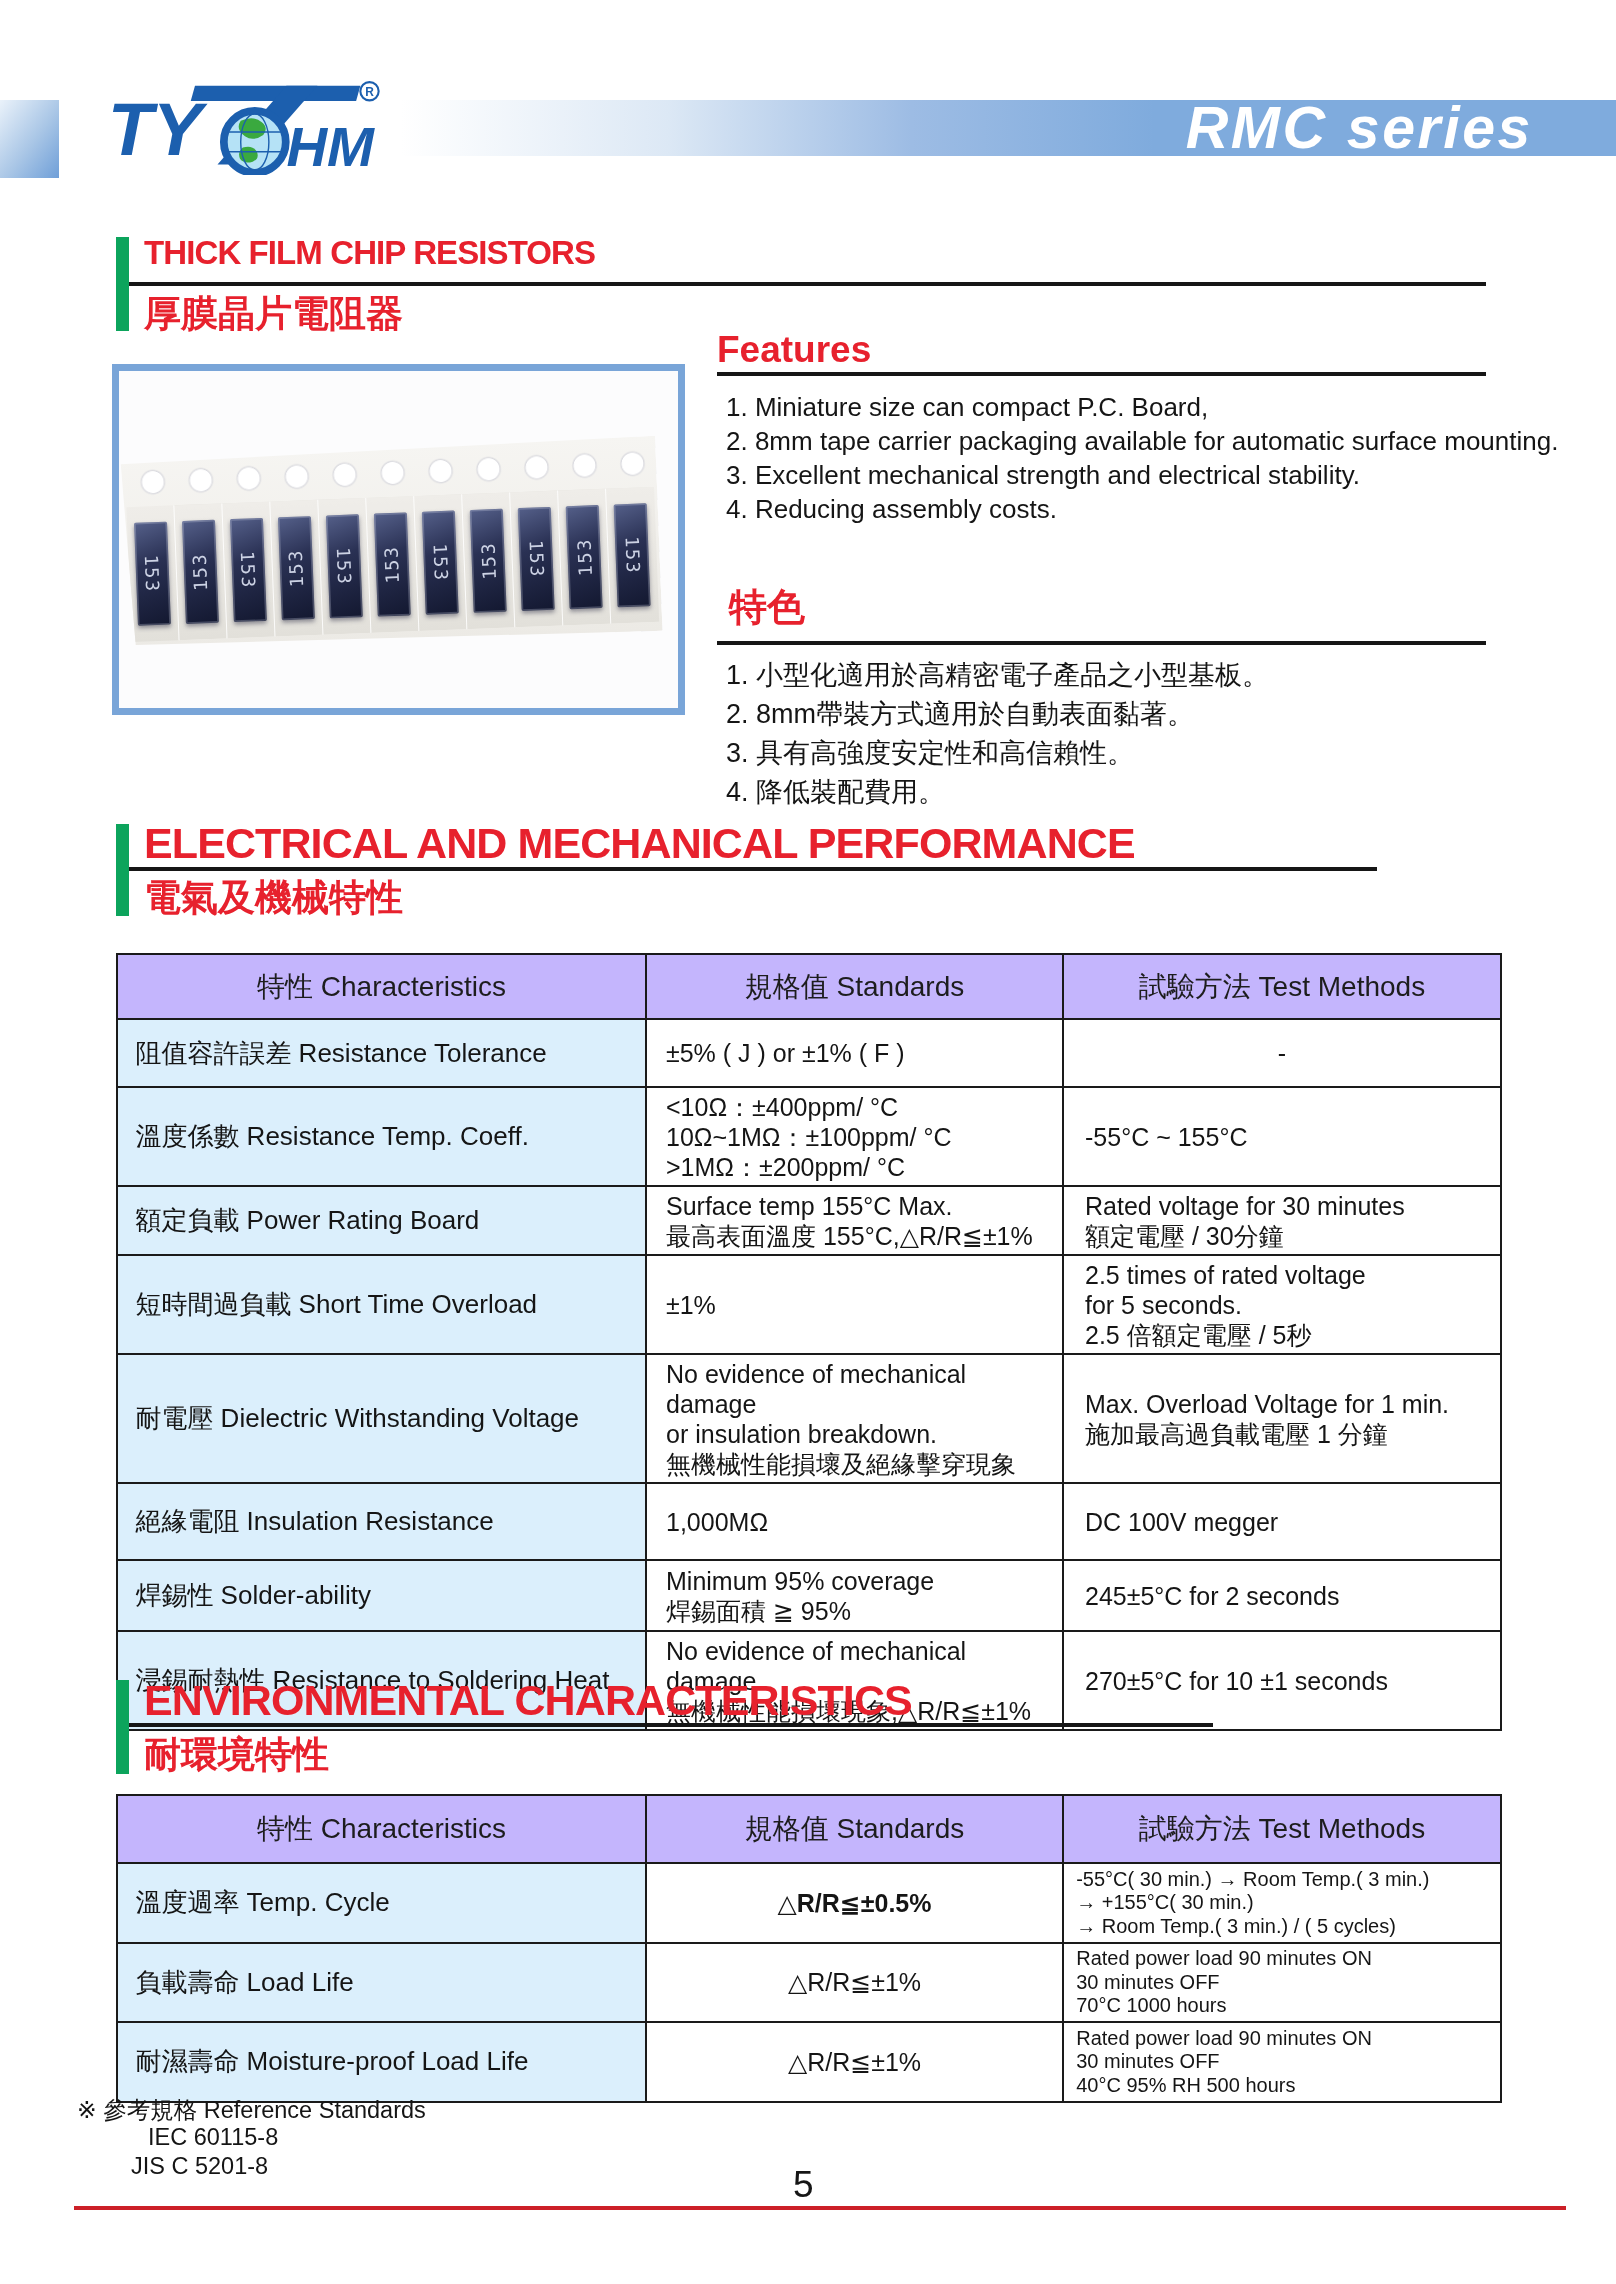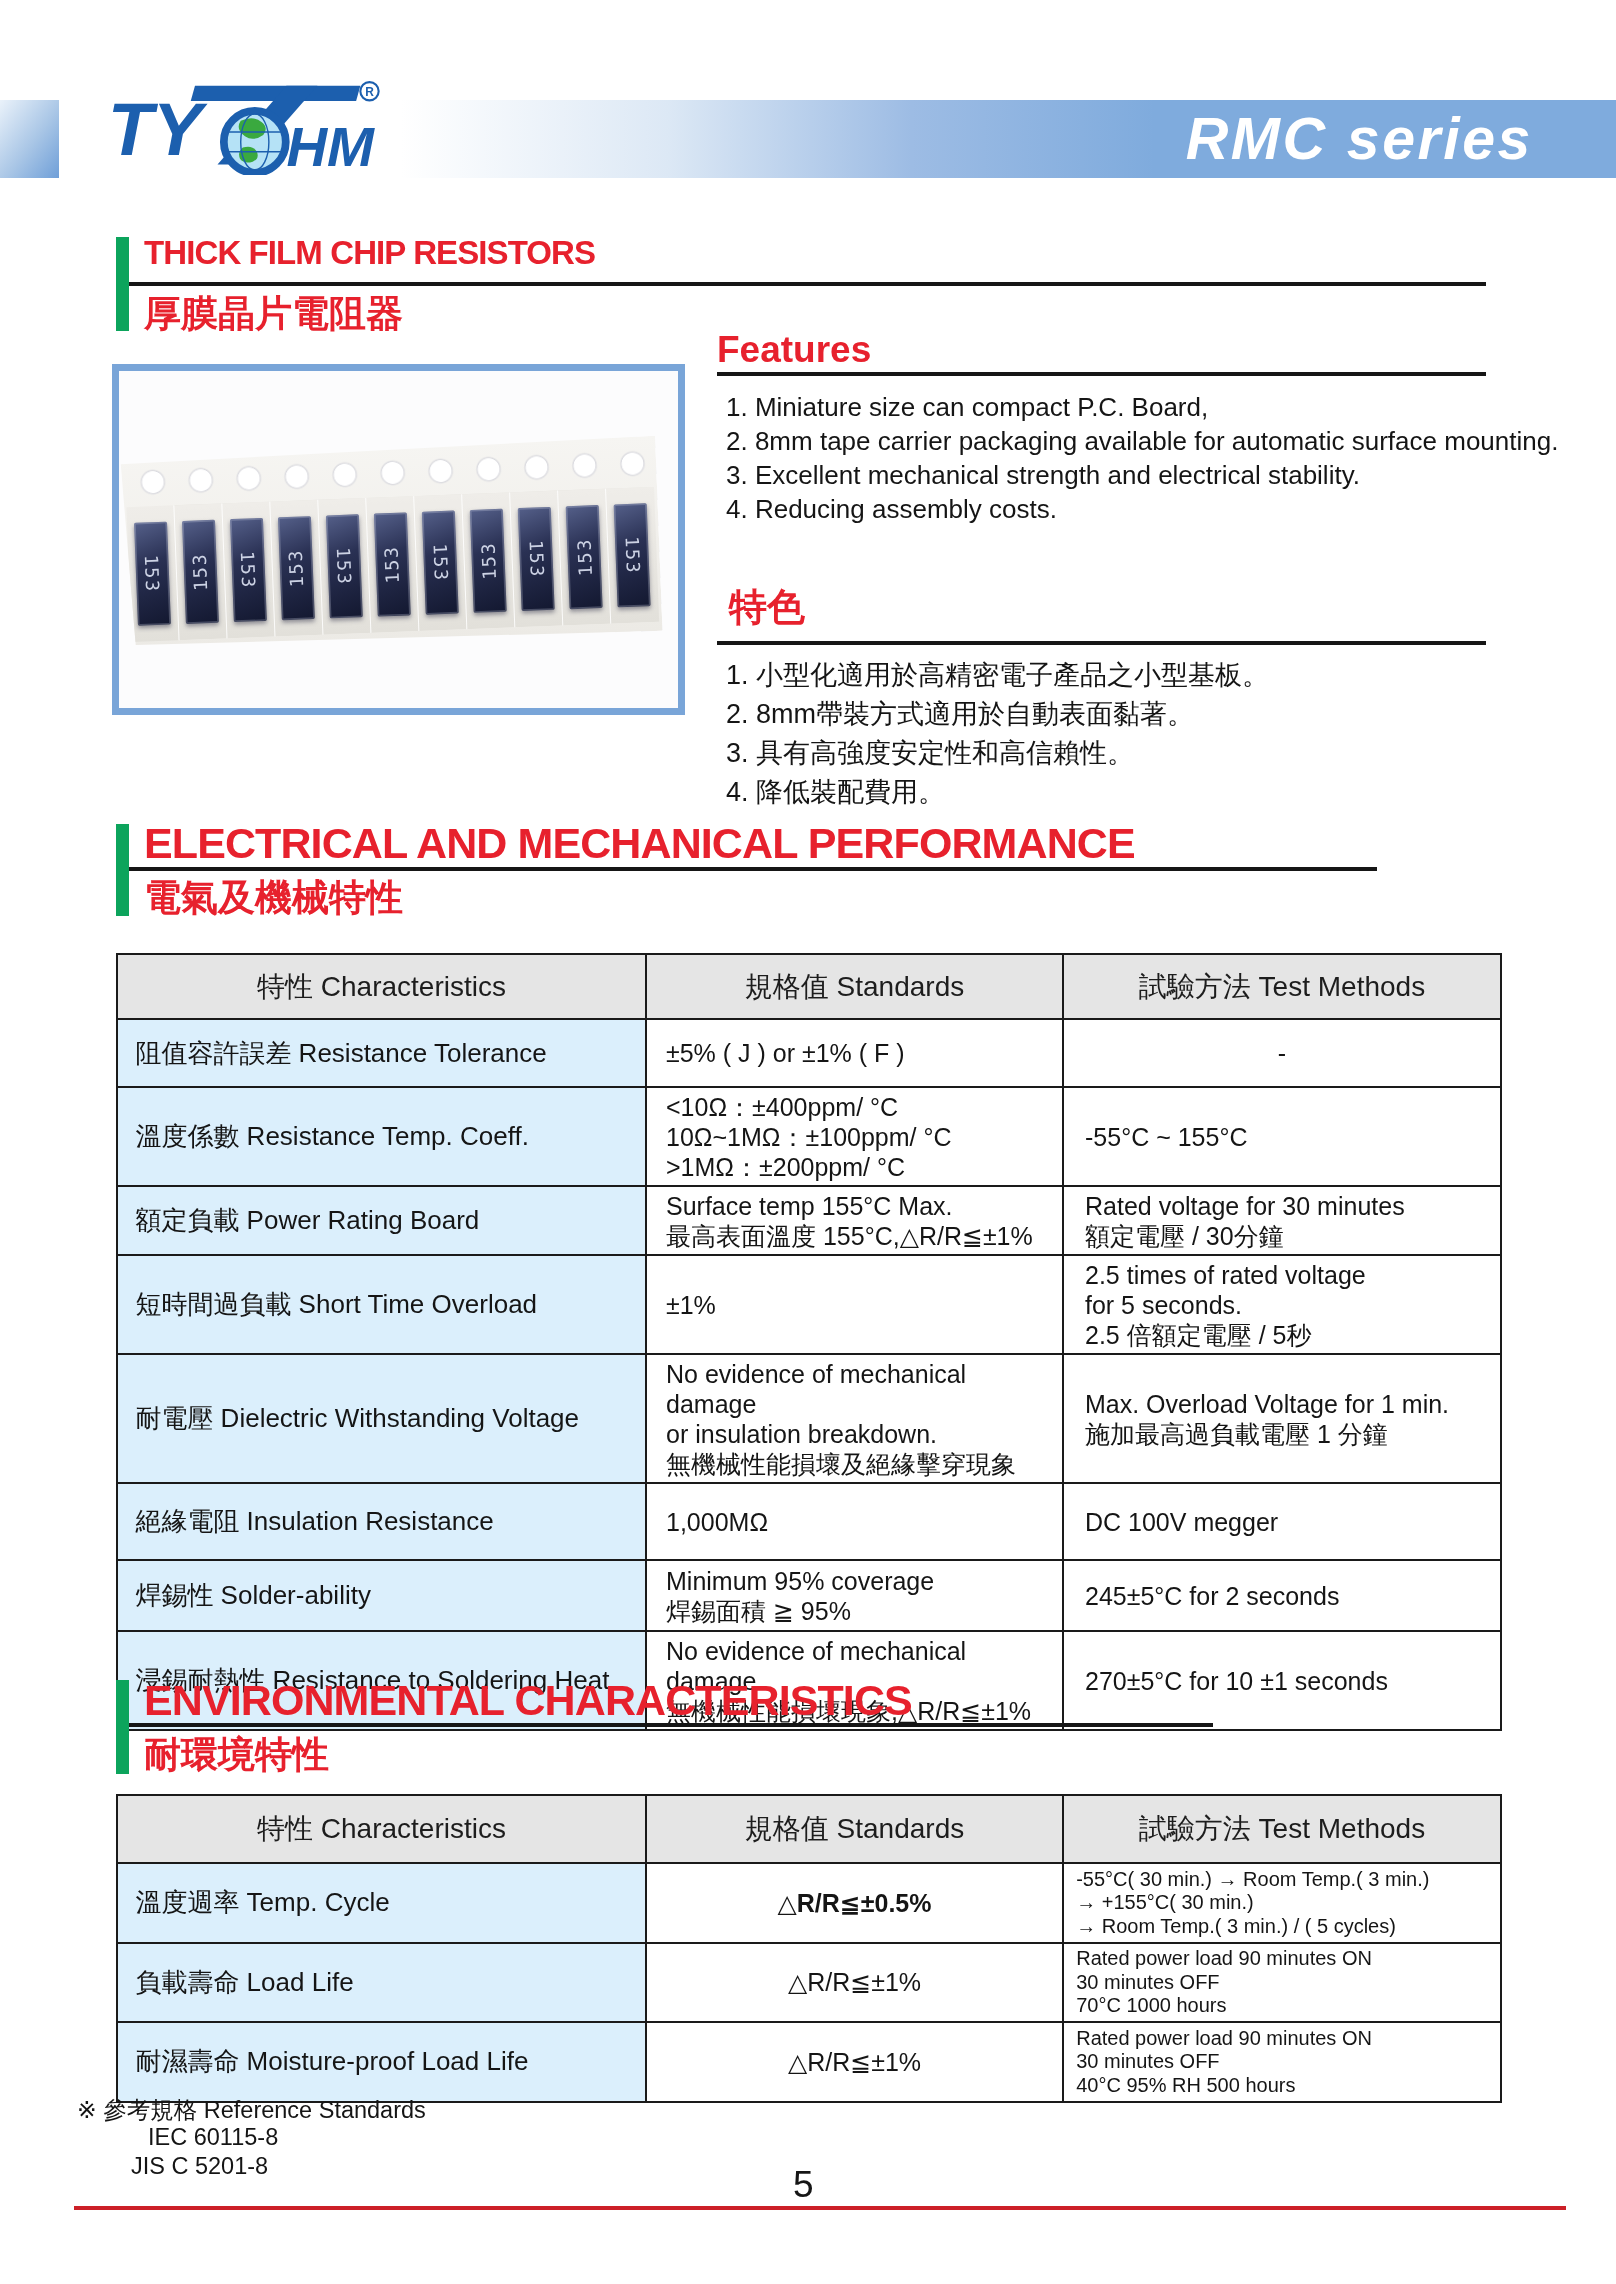--- a/index.html
+++ b/index.html
@@ -3,21 +3,21 @@
 <meta charset="utf-8">
 <style>
   html,body{margin:0;padding:0;background:#ffffff;}
   .page{position:relative;width:1616px;height:2284px;background:#ffffff;overflow:hidden;
         font-family:"Liberation Sans","DejaVu Sans",sans-serif;color:#1a1a1a;}
 
   
   .deco-square{position:absolute;left:0;top:100px;width:59px;height:78px;
                background:linear-gradient(to bottom right,#eaf2fa 0%,#a9c6e6 55%,#6f9fd8 100%);}
   .logo-wrap{position:absolute;left:110px;top:80px;width:272px;height:98px;}
-  .rmc-band{position:absolute;left:401px;top:100px;width:1215px;height:78px;
+  .rmc-band{position:absolute;left:401px;top:100px;width:1215px;height:56px;
             background:linear-gradient(to right,#ffffff 0%,#dce8f5 22%,#9dbce4 42%,#7fabdd 62%,#7fabdd 100%);
             display:flex;align-items:center;justify-content:flex-end;}
   .rmc-band span{font-size:59px;font-weight:bold;font-style:italic;color:#ffffff;
                  letter-spacing:2.6px;padding-right:83px;line-height:78px;}
 
   
   .greenbar{position:absolute;width:13px;background:#0ca45c;}
   .sec-title{position:absolute;font-weight:bold;color:#e7212d;letter-spacing:-0.9px;white-space:nowrap;}
   .sec-sub{position:absolute;font-weight:bold;color:#e7212d;white-space:nowrap;}
   .hline{position:absolute;height:3.5px;background:#161616;}
@@ -50,21 +50,21 @@
         display:flex;align-items:center;justify-content:center;overflow:hidden;}
   .chip span{font-family:"DejaVu Sans Mono",monospace;font-size:18.3px;letter-spacing:1.7px;
              color:#ccd2e4;white-space:nowrap;}
   .rot90 span{transform:rotate(90deg);} .rot270 span{transform:rotate(-90deg);}
 
   
   table.spec{position:absolute;left:116px;border-collapse:collapse;table-layout:fixed;
              width:1384px;background:#ffffff;}
   table.spec th,table.spec td{border:2.6px solid #1a1a1a;vertical-align:middle;
              white-space:pre-line;overflow:hidden;}
-  table.spec th{background:#e5e5e5;font-weight:normal;font-size:28px;text-align:center;color:#1d1d1d;}
+  table.spec th{background:#c4b5fd;font-weight:normal;font-size:28px;text-align:center;color:#1d1d1d;}
   td.c1{background:#dbeffc;font-size:26px;padding:3.5px 8.7px 3.5px 17.4px;color:#151515;}
   td.c2{font-size:25px;padding:3.5px 7px 3.5px 19px;line-height:30px;color:#151515;}
   td.c3{font-size:25px;padding:3.5px 7px 3.5px 21px;line-height:30px;color:#151515;}
   td.center{text-align:center;padding-left:3.5px;padding-right:3.5px;}
   td.small{font-size:20px;line-height:23.5px;padding-left:12.2px;}
 
   
   .foot-text{position:absolute;font-size:23.5px;color:#151515;white-space:nowrap;}
   .page-num{position:absolute;font-size:37px;color:#151515;}
 </style>

